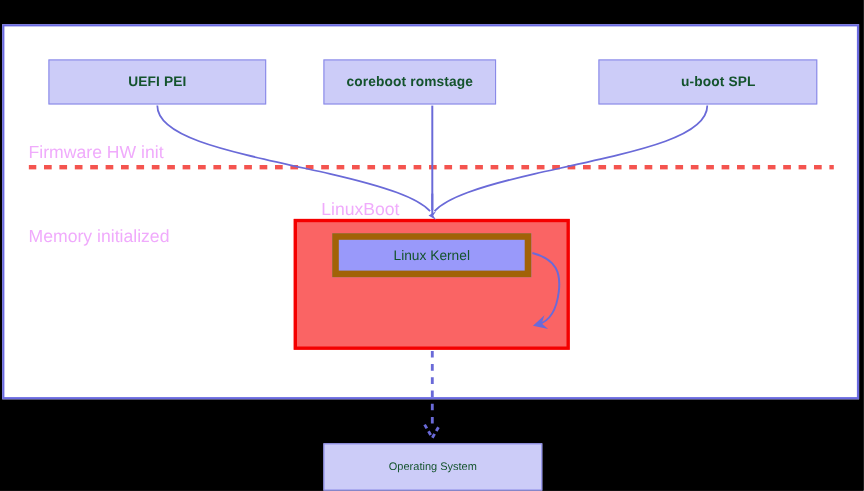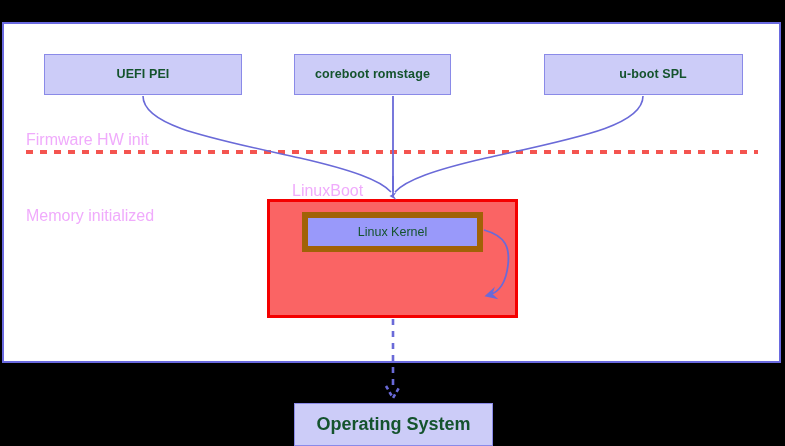--- a/index.html
+++ b/index.html
@@ -52,22 +52,22 @@
   }
   .inner-box {
     background: #9999fa;
     border: 6px solid #a16207;
     font-size: 12.5px;
     font-weight: normal;
   }
   .os-box {
     background: #ccccf8;
     border: 1px solid #8a8ae8;
-    font-size: 18px;
-    font-weight: bold;
+    font-size: 10px;
+    font-weight: normal;
   }
   
   .linuxboot-container {
     position: absolute;
     left: 267px;
     top: 199px;
     width: 251px;
     height: 119px;
     background: #fa6464;
     border: 3px solid #f40000;

